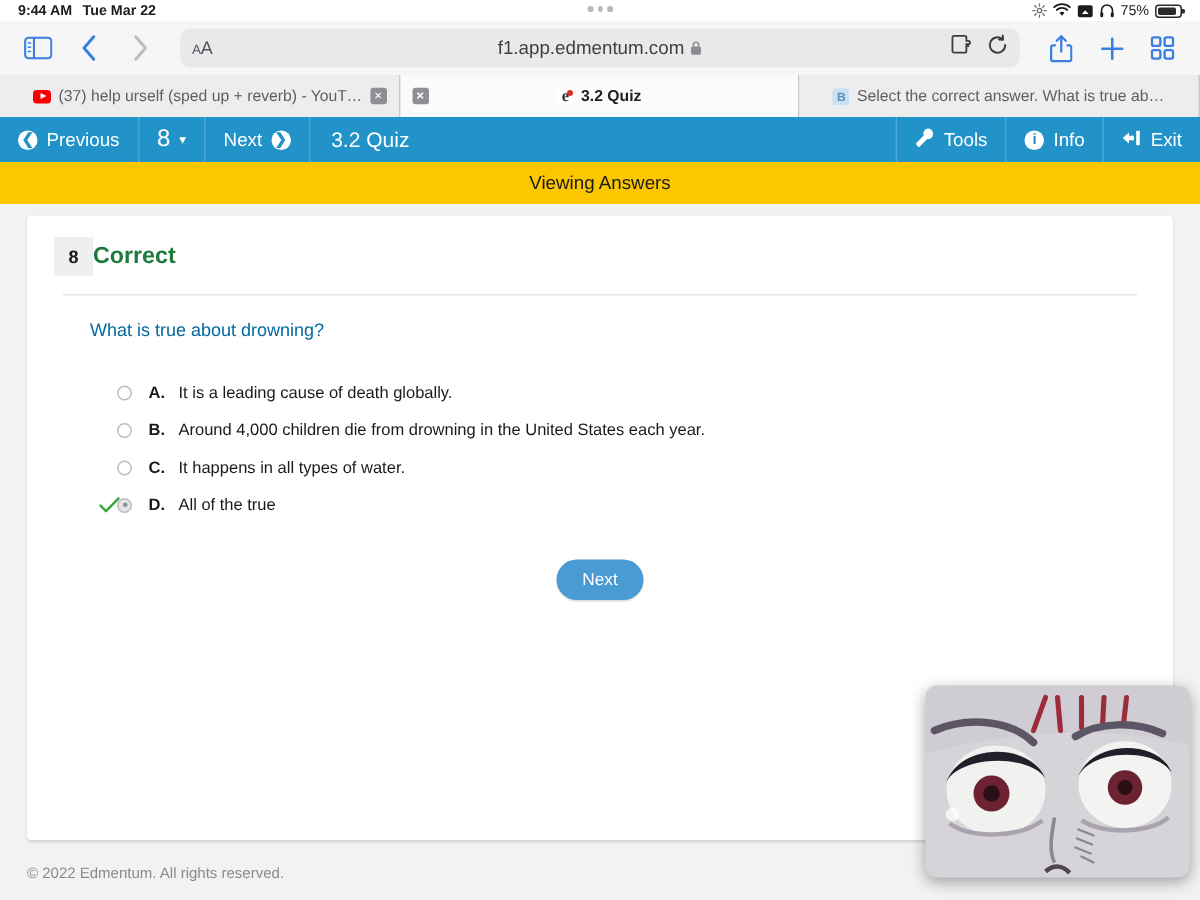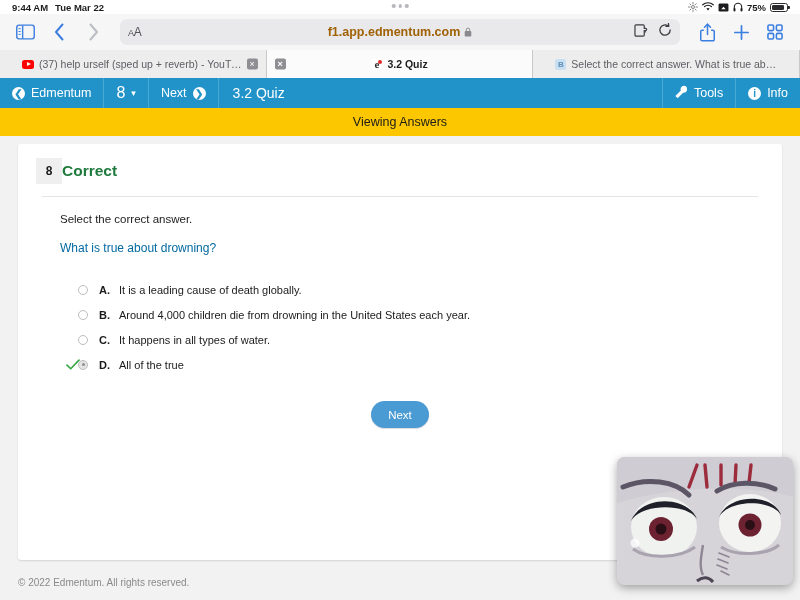--- a/index.html
+++ b/index.html
@@ -20,21 +20,21 @@
     padding: 0 8px;
   }
   .sb-left { display: flex; align-items: center; gap: 7px; padding-left: 4px; }
   .sb-right { margin-left: auto; display: flex; align-items: center; gap: 4px; padding-right: 4px; }
   .sb-icon { display: inline-flex; align-items: center; }
   .dots-handle {
     position: absolute; left: 50%; transform: translateX(-50%); top: 4px;
     display: flex; gap: 3px;
   }
   .dots-handle span { width: 3.5px; height: 3.5px; border-radius: 50%; background: #b8b8bd; display: block; }
-  .batt-pct { font-size: 9.5px; font-weight: bold; }
+  .batt-pct { font-size: 9.5px; font-weight: normal; }
   .batt-shell {
     width: 18px; height: 9px; border: 1.2px solid #2b2b2e; border-radius: 2.6px;
     position: relative; display: inline-block;
   }
   .batt-shell::after {
     content: ""; position: absolute; right: -3px; top: 2.4px;
     width: 1.6px; height: 3.6px; background: #2b2b2e; border-radius: 0 1px 1px 0;
   }
   .batt-fill { position: absolute; left: 1px; top: 1px; bottom: 1px; width: 75%; background: #2b2b2e; border-radius: 1.2px; }
 
@@ -54,21 +54,21 @@
   }
   .aa-btn {
     font-size: 12px; color: #53555a; font-weight: 500; letter-spacing: -0.2px;
     display: flex; align-items: baseline;
   }
   .aa-btn .small-a { font-size: 9px; }
   .url-center {
     position: absolute; left: 0; right: 0; display: flex; align-items: center;
     justify-content: center; gap: 4px; pointer-events: none;
   }
-  .url-text { font-size: 12.5px; color: #a16207; font-weight: bold; }
+  .url-text { font-size: 12.5px; color: #404040; }
   .lock { color: #8a8a8e; display: inline-flex; }
   .url-right { margin-left: auto; display: flex; align-items: center; gap: 10px; z-index: 2; color: #3d3d41; }
 
   
   .tabstrip {
     position: absolute; top: 50px; left: 0; width: 800px; height: 28px;
     background: #dcdcde; display: flex; align-items: stretch;
   }
   .tab {
     flex: 1; display: flex; align-items: center; justify-content: center;
@@ -345,21 +345,21 @@
       <span class="tab-fav">
           <span class="fav-b">B</span>
         </span>
       <span class="tab-label">Select the correct answer. What is true about dr…</span>
     </div>
   </div>
 
   <div class="ed-nav">
     <div class="ed-item first">
       <span class="circ-icon">❮</span>
-      <span>Edmentum</span>
+      <span>Previous</span>
     </div>
     <div class="ed-item">
       <span class="qnum">8</span>
       <span class="chev-d">▾</span>
     </div>
     <div class="ed-item">
       <span>Next</span>
       <span class="circ-icon">❯</span>
     </div>
     <div class="ed-title">3.2 Quiz</div>
@@ -370,37 +370,45 @@
           <svg width="13" height="13" viewBox="0 0 14 14">
               <path d="M9.6 0.8a3.6 3.6 0 0 0 -3.3 5l-5.2 5.2a1.1 1.1 0 0 0 0 1.6l0.9 0.9a1.1 1.1 0 0 0 1.6 0l5.2-5.2A3.6 3.6 0 1 0 9.6 0.8z" fill="#ffffff"></path>
             </svg>
         </span>
         <span>Tools</span>
       </div>
       <div class="ed-item">
         <span class="circ-icon">i</span>
         <span>Info</span>
       </div>
+      <div class="ed-item">
+        <span>
+          <svg width="13" height="12" viewBox="0 0 14 13">
+              <polygon points="0.5,6.5 5,2.5 5,4.8 8.6,4.8 8.6,8.2 5,8.2 5,10.5" fill="#ffffff"></polygon>
+              <rect x="10.2" y="1.2" width="2.6" height="10.6" rx="0.6" fill="#ffffff"></rect>
+            </svg>
+        </span>
+        <span>Exit</span>
+      </div>
     </div>
   </div>
 
   <div class="banner">
     <span>Viewing Answers</span>
   </div>
 
   <div class="content-area">
     <div class="card">
 
       <div class="q-header">
         <div class="q-badge">8</div>
         <div class="q-status">Correct</div>
       </div>
       <div class="hr"></div>
 
-      <div class="q-prompt">Select the correct answer.</div>
       <div class="q-text">What is true about drowning?</div>
 
       <div class="choices">
 
         <div class="choice">
           <span class="radio"></span>
           <span class="c-letter">A.</span>
           <span class="c-text">It is a leading cause of death globally.</span>
         </div>
 

